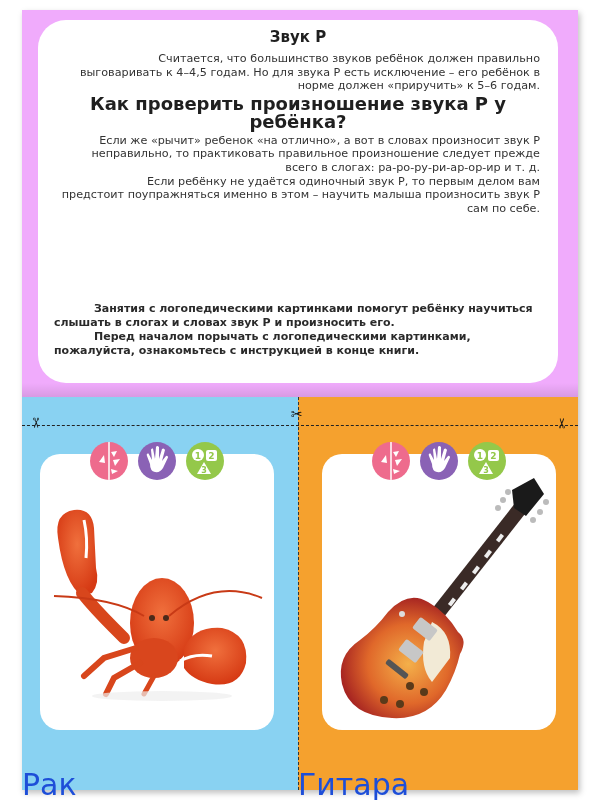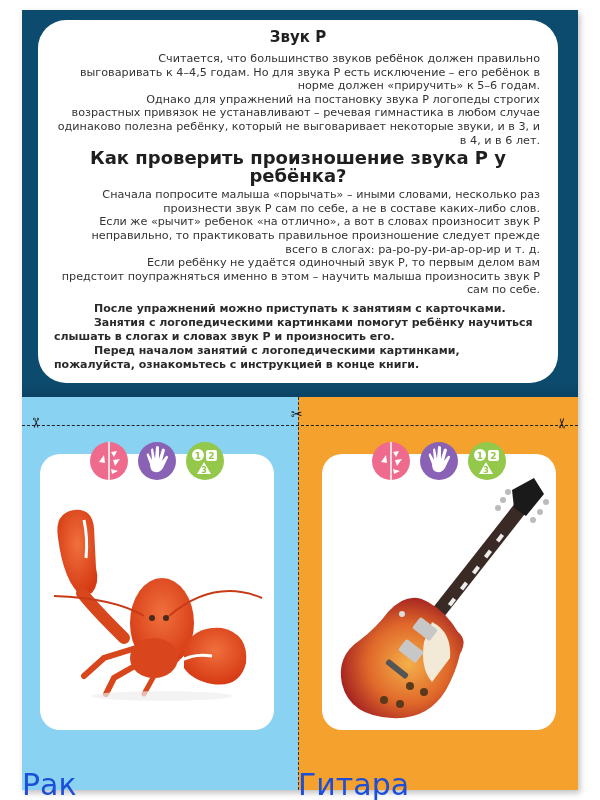--- a/index.html
+++ b/index.html
@@ -6,21 +6,21 @@
   body {
     width: 600px; height: 800px; background: #ffffff; position: relative; overflow: hidden;
     font-family: "DejaVu Sans", "Liberation Sans", sans-serif;
   }
   .page {
     position: absolute; left: 22px; top: 10px; width: 556px; height: 780px;
     box-shadow: 2px 3px 6px rgba(0,0,0,0.25);
   }
   .top-section {
     position: absolute; left: 0; top: 0; width: 556px; height: 387px;
-    background: #0c4a6e;
+    background: #f0abfc;
   }
   .top-section::after {
     content: ""; position: absolute; left: 0; right: 0; bottom: 0; height: 14px;
     background: linear-gradient(to bottom, rgba(0,0,0,0), rgba(0,0,0,0.10));
   }
   .text-panel {
     position: absolute; left: 16px; top: 10px; width: 520px; height: 363px;
     background: #ffffff; border-radius: 28px;
     color: #1f1f1f;
   }
@@ -87,32 +87,29 @@
 </head>
 <body>
 
 <div class="page">
 
   <div class="top-section">
     <div class="text-panel">
       <div class="title">Звук Р</div>
       <div class="body-text">
         <p>Считается, что большинство звуков ребёнок должен правильно выговаривать к 4–4,5 годам. Но для звука Р есть исключение – его ребёнок в норме должен «приручить» к 5–6 годам.</p>
-        <p>Однако для упражнений на постановку звука Р логопеды строгих возрастных привязок не устанавливают – речевая гимнастика в любом случае одинаково полезна ребёнку, который не выговаривает некоторые звуки, и в 3, и в 4, и в 6 лет.</p>
         <div class="subtitle">Как проверить произношение звука Р у ребёнка?</div>
         <div class="s2">
-          <p>Сначала попросите малыша «порычать» – иными словами, несколько раз произнести звук Р сам по себе, а не в составе каких-либо слов.</p>
           <p>Если же «рычит» ребенок «на отлично», а вот в словах произносит звук Р неправильно, то практиковать правильное произношение следует прежде всего в слогах: ра-ро-ру-ри-ар-ор-ир и т. д.</p>
           <p>Если ребёнку не удаётся одиночный звук Р, то первым делом вам предстоит поупражняться именно в этом – научить малыша произносить звук Р сам по себе.</p>
         </div>
       </div>
       <div class="bold-block">
-        <p>После упражнений можно приступать к занятиям с карточками.</p>
         <p>Занятия с логопедическими картинками помогут ребёнку научиться слышать в слогах и словах звук Р и произносить его.</p>
-        <p>Перед началом занятий с логопедическими картинками, пожалуйста, ознакомьтесь с инструкцией в конце книги.</p>
+        <p>Перед началом порычать с логопедическими картинками, пожалуйста, ознакомьтесь с инструкцией в конце книги.</p>
       </div>
     </div>
   </div>
 
   <div class="bottom-left"></div>
   <div class="bottom-right"></div>
 
   <div class="cut-h"></div>
   <div class="cut-v"></div>
 

